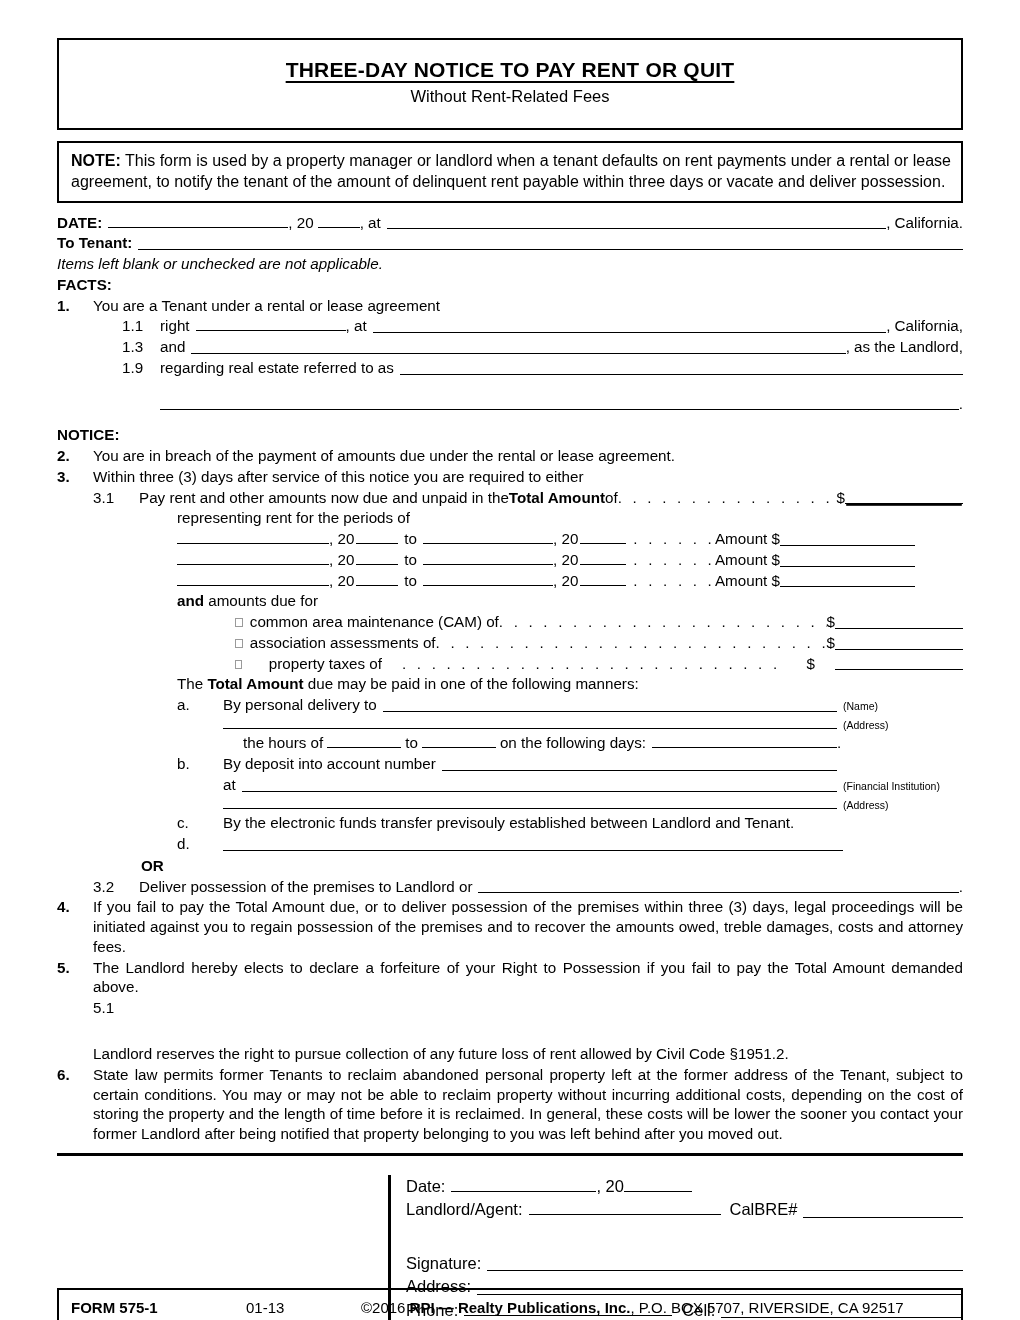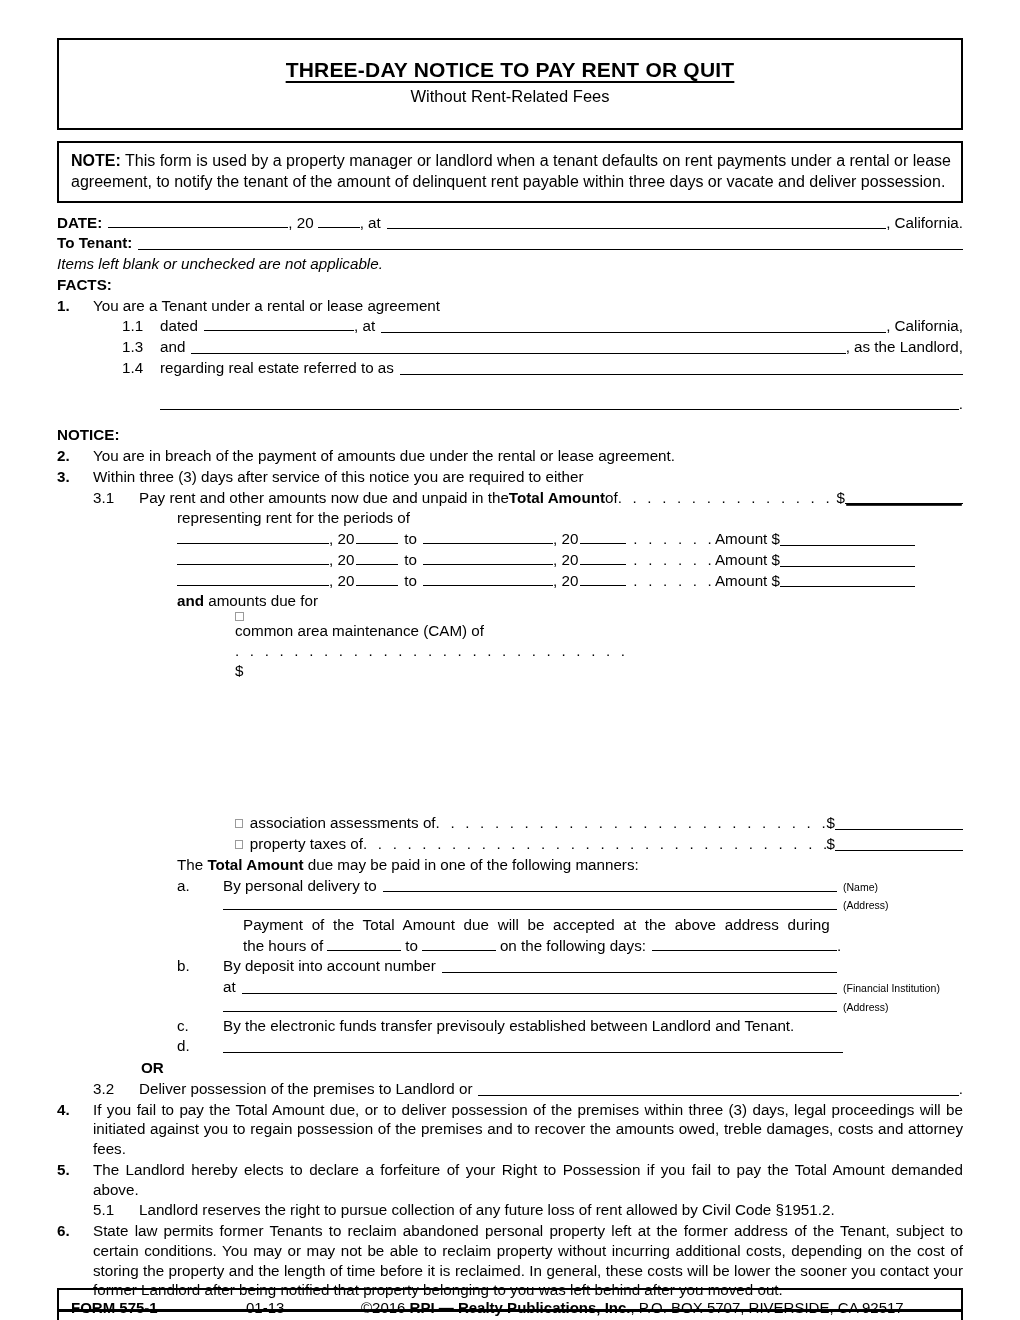--- a/index.html
+++ b/index.html
@@ -130,37 +130,37 @@
 
   <div class="b line">FACTS:</div>
 
   <div class="row line">
     <span class="n1">1.</span>
     <span>You are a Tenant under a rental or lease agreement</span>
   </div>
 
   <div class="row line ind1">
     <span class="n2">1.1</span>
-    <span>dated</span>
+    <span>right</span>
     <span class="u" style="width:150px;margin-left:6px;"></span>
     <span>, at</span>
     <span class="fill" style="margin-left:6px;"></span>
     <span>, California,</span>
   </div>
 
 
   <div class="row line ind1">
     <span class="n2">1.3</span>
     <span>and</span>
     <span class="fill" style="margin-left:6px;"></span>
     <span>, as the Landlord,</span>
   </div>
 
   <div class="row line ind1">
-    <span class="n2">1.4</span>
+    <span class="n2">1.9</span>
     <span>regarding real estate referred to as</span>
     <span class="fill" style="margin-left:6px;"></span>
   </div>
   <div class="row ind1" style="margin-top:16px;">
     <span class="n2"></span>
     <span class="fill"></span>
     <span>.</span>
   </div>
 
   <div class="b" style="margin-top:12px;">NOTICE:</div>
@@ -221,35 +221,35 @@
     <span class="u" style="width:46px;margin-left:2px;"></span>
     <span class="dots" style="margin-left:7px;">. . . . . .</span>
     <span>Amount $</span>
     <span class="fill" style="max-width:135px;"></span>
   </div>
 
   <div class="ind3 line">
     <span class="b">and</span><span> amounts due for</span>
   </div>
 
-  <div class="row line" style="padding-left:178px;flex-direction:column;">
+  <div class="row line" style="padding-left:178px;">
     <span class="cbx"></span>
     <span>common area maintenance (CAM) of</span>
     <span class="dotsflex">. . . . . . . . . . . . . . . . . . . . . . . . . . .</span>
     <span>$</span>
     <span class="fill" style="flex:0 0 128px;"></span>
   </div>
   <div class="row line" style="padding-left:178px;">
     <span class="cbx"></span>
     <span>association assessments of</span>
     <span class="dotsflex">. . . . . . . . . . . . . . . . . . . . . . . . . . . . . . . .</span>
     <span>$</span>
     <span class="fill" style="flex:0 0 128px;"></span>
   </div>
-  <div class="row line" style="padding-left:178px;">
+  <div class="row line" style="padding-left:178px;gap:20px;">
     <span class="cbx"></span>
     <span>property taxes of</span>
     <span class="dotsflex">. . . . . . . . . . . . . . . . . . . . . . . . . . . . . . . . . . . . . .</span>
     <span>$</span>
     <span class="fill" style="flex:0 0 128px;"></span>
   </div>
 
   <div class="ind3 line">
     <span>The </span><span class="b">Total Amount</span><span> due may be paid in one of the following manners:</span>
   </div>
@@ -257,23 +257,20 @@
   <div class="row line ind3">
     <span class="letcol">a.</span>
     <span>By personal delivery to</span>
     <span class="fill" style="margin-left:6px;"></span>
     <span class="smallcol">(Name)</span>
   </div>
   <div class="row ind3" style="margin-top:4px;">
     <span class="letcol"></span>
     <span class="fill"></span>
     <span class="smallcol">(Address)</span>
-  </div>
-  <div class="row" style="padding-left:186px;margin-top:2px;">
-    <span style="white-space:normal;width:640px;word-spacing:4.5px;">Payment of the Total Amount due will be accepted at the above address during</span>
   </div>
   <div class="row line" style="padding-left:186px;">
     <span>the hours of</span>
     <span class="u" style="width:74px;margin:0 4px;"></span>
     <span>to</span>
     <span class="u" style="width:74px;margin:0 4px;"></span>
     <span>on the following days:</span>
     <span class="u" style="width:185px;margin-left:6px;"></span>
     <span>.</span>
   </div>
@@ -318,21 +315,21 @@
   <div style="display:flex;margin-top:1px;">
     <span class="n1">4.</span>
     <span class="para" style="flex:1 1 auto;">If you fail to pay the Total Amount due, or to deliver possession of the premises within three (3) days, legal proceedings will be initiated against you to regain possession of the premises and to recover the amounts owed, treble damages, costs and attorney fees.</span>
   </div>
 
   <div style="display:flex;margin-top:1px;">
     <span class="n1">5.</span>
     <span class="para" style="flex:1 1 auto;">The Landlord hereby elects to declare a forfeiture of your Right to Possession if you fail to pay the Total Amount demanded above.</span>
   </div>
 
-  <div style="display:flex;margin-top:1px;padding-left:36px;">
+  <div style="display:flex;margin-top:1px;padding-left:36px;flex-direction:column;">
     <span style="flex:0 0 46px;">5.1</span>
     <span style="flex:1 1 auto;">Landlord reserves the right to pursue collection of any future loss of rent allowed by Civil Code §1951.2.</span>
   </div>
 
   <div style="display:flex;margin-top:1px;">
     <span class="n1">6.</span>
     <span class="para" style="flex:1 1 auto;">State law permits former Tenants to reclaim abandoned personal property left at the former address of the Tenant, subject to certain conditions. You may or may not be able to reclaim property without incurring additional costs, depending on the cost of storing the property and the length of time before it is reclaimed. In general, these costs will be lower the sooner you contact your former Landlord after being notified that property belonging to you was left behind after you moved out.</span>
   </div>
 
   <div class="hr-bottom"></div>

